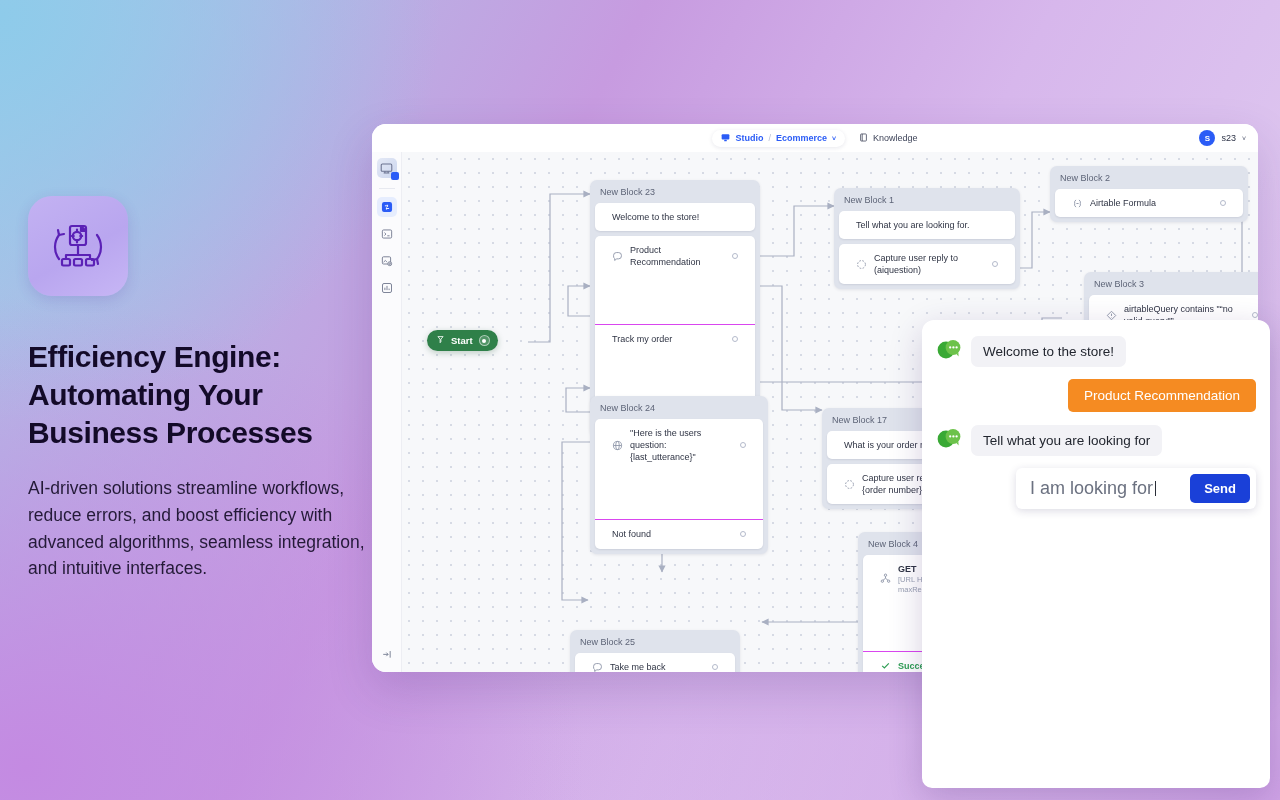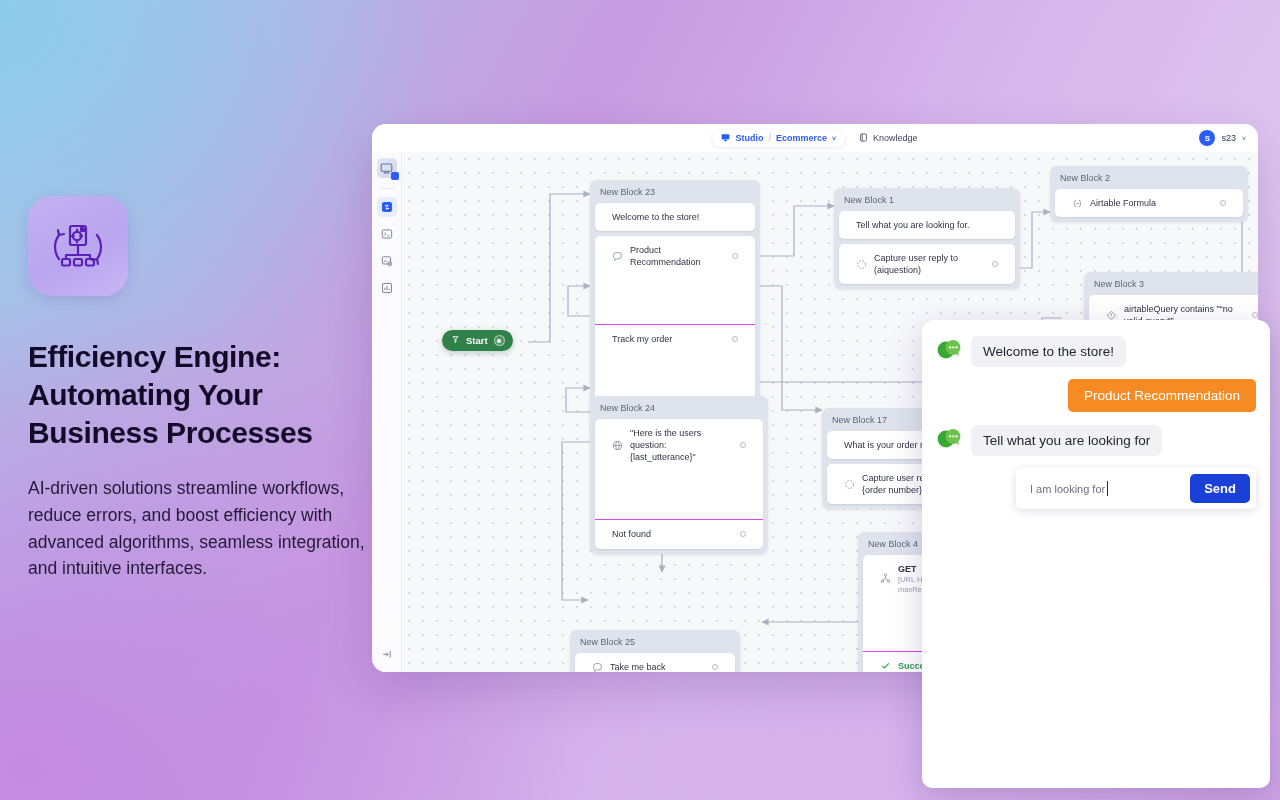--- a/index.html
+++ b/index.html
@@ -115,21 +115,21 @@
     flex: 1; position: relative; min-width: 0;
     background-color: #f7f8fa;
     background-image: radial-gradient(#d6dae4 1px, transparent 1.1px);
     background-size: 14px 14px;
     overflow: hidden;
   }
   .edges { position: absolute; inset: 0; width: 100%; height: 100%; }
 
   
   .start-pill {
-    position: absolute; left: 40px; top: 178px;
+    position: absolute; left: 25px; top: 178px;
     display: flex; align-items: center; gap: 6px;
     background: #2f8049; color: #fff;
     border-radius: 999px;
     padding: 5px 8px 5px 9px;
     font-size: 9.5px; font-weight: 600;
     box-shadow: 0 2px 6px rgba(25,80,45,.25);
   }
   .start-dot {
     width: 11px; height: 11px; border-radius: 50%;
     background: #ffffff2b; border: 1px solid #ffffff85;
@@ -199,21 +199,21 @@
     border-radius: 5px; padding: 9px 16px;
     font-size: 13.5px;
   }
   .chat-input-wrap {
     display: flex; align-items: center;
     margin-left: 80px; margin-top: 6px;
     background: #fff; border-radius: 6px;
     box-shadow: 0 2px 9px rgba(40,30,90,.16);
     padding: 6px 6px 6px 14px;
   }
-  .chat-input { flex: 1; font-size: 11px; color: #6b7180; display: flex; align-items: center; }
+  .chat-input { flex: 1; font-size: 18px; color: #6b7180; display: flex; align-items: center; }
   .caret-bar {
     display: inline-block; width: 1px; height: 15px;
     background: #2a2e38; margin-left: 2px;
   }
   .send-btn {
     background: #1a40d8; color: #fff;
     border-radius: 5px; padding: 7px 14px;
     font-size: 13px; font-weight: 700;
   }
 </style>

